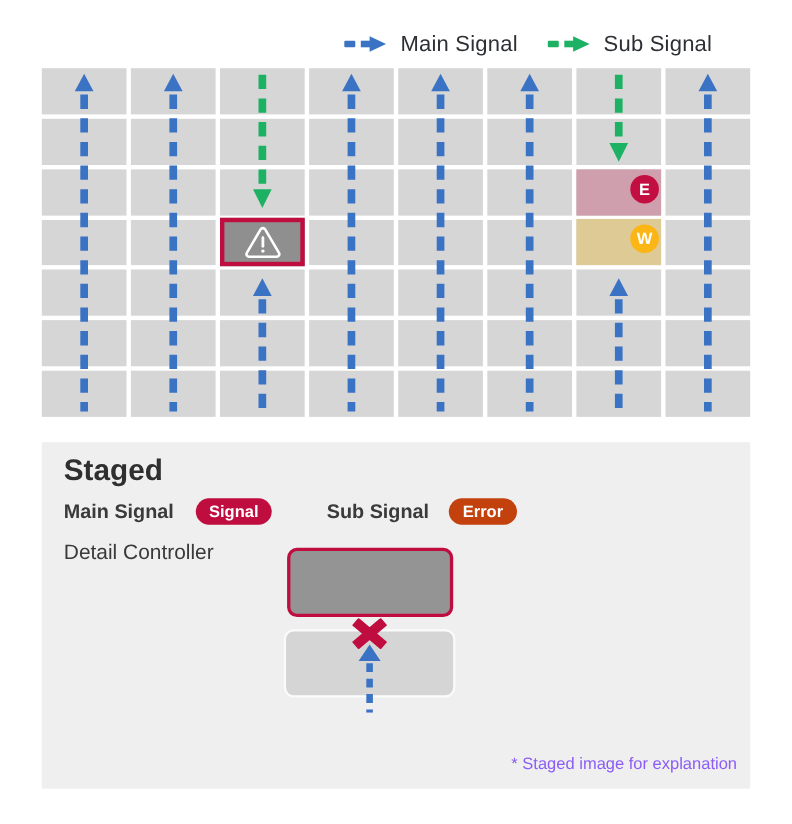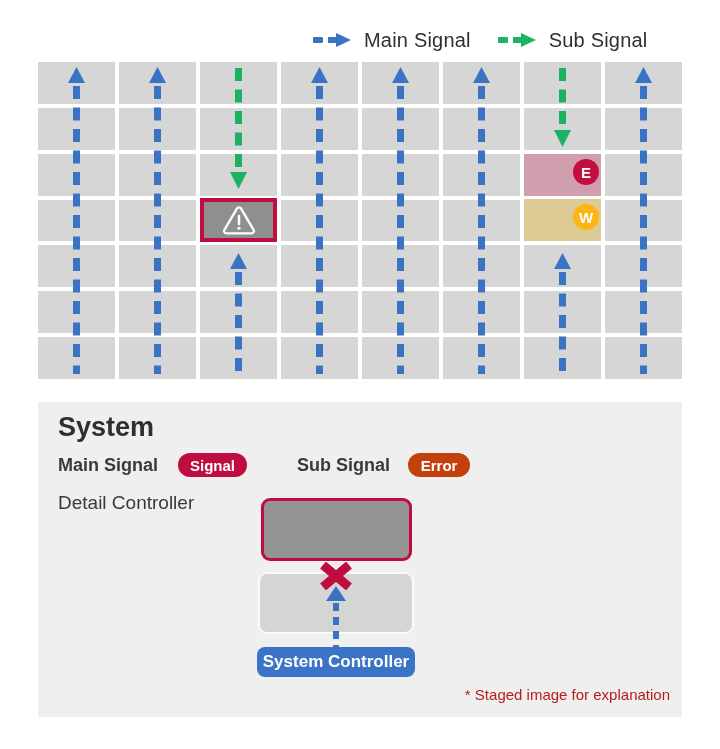--- a/index.html
+++ b/index.html
@@ -59,21 +59,21 @@
     position:absolute;left:220px;top:170px;width:156px;height:62px;box-sizing:border-box;
     background:#d5d5d5;border:2px solid #fbfbfb;border-radius:9px;
   }
   .x-mark{position:absolute;left:281px;top:160px;}
   .up-arrow{position:absolute;left:283px;top:184px;}
   .controller{
     position:absolute;left:219px;top:245px;width:158px;height:30px;border-radius:8px;
     background:#3b74c6;color:#ffffff;font-size:17px;font-weight:700;
     display:flex;align-items:center;justify-content:center;
   }
-  .footnote{position:absolute;right:12px;top:284px;font-size:15px;color:#b91c1c;}
+  .footnote{position:absolute;right:12px;top:284px;font-size:15px;color:#8b5cf6;}
 </style>
 </head>
 <body>
 
 <div class="stage">
 
   <header class="legend">
     <div class="legend-item">
       <svg class="arrow-icon" width="40" height="16" viewBox="0 0 40 16">
         <rect class="fill-blue" x="1" y="5" width="10" height="6" rx="1"></rect>
@@ -209,37 +209,36 @@
         <line class="dash stroke-blue" x1="200.5" y1="210" x2="200.5" y2="312"></line>
       </g>
       <g>
         <polygon class="fill-blue" points="516,207 533,207 524.5,191"></polygon>
         <line class="dash stroke-blue" x1="524.5" y1="210" x2="524.5" y2="312"></line>
       </g>
     </svg>
   </div>
 
   <section class="panel">
-    <h2 class="panel-title">System</h2>
+    <h2 class="panel-title">Staged</h2>
 
     <div class="status-row">
       <span class="status-label">Main Signal</span>
       <span class="pill pill-crimson">Signal</span>
       <span class="status-label sub">Sub Signal</span>
       <span class="pill pill-green">Error</span>
     </div>
 
     <div class="detail-label">Detail Controller</div>
 
     <div class="dark-box"></div>
     <div class="light-box"></div>
     <svg class="x-mark" width="34" height="28" viewBox="0 0 34 28">
       <path d="M4 3 L30 25 M30 3 L4 25" stroke="#bf0d3f" stroke-width="9" stroke-linecap="butt" fill="none"></path>
     </svg>
     <svg class="up-arrow" width="30" height="62" viewBox="0 0 30 62">
       <polygon class="fill-blue" points="15,0 5,15 25,15"></polygon>
       <line x1="15" y1="17" x2="15" y2="62" stroke="#3b73c4" stroke-width="6" stroke-dasharray="8 6" fill="none"></line>
     </svg>
-    <div class="controller">System Controller</div>
 
     <div class="footnote">* Staged image for explanation</div>
   </section>
 </div>
 
 </body></html>

